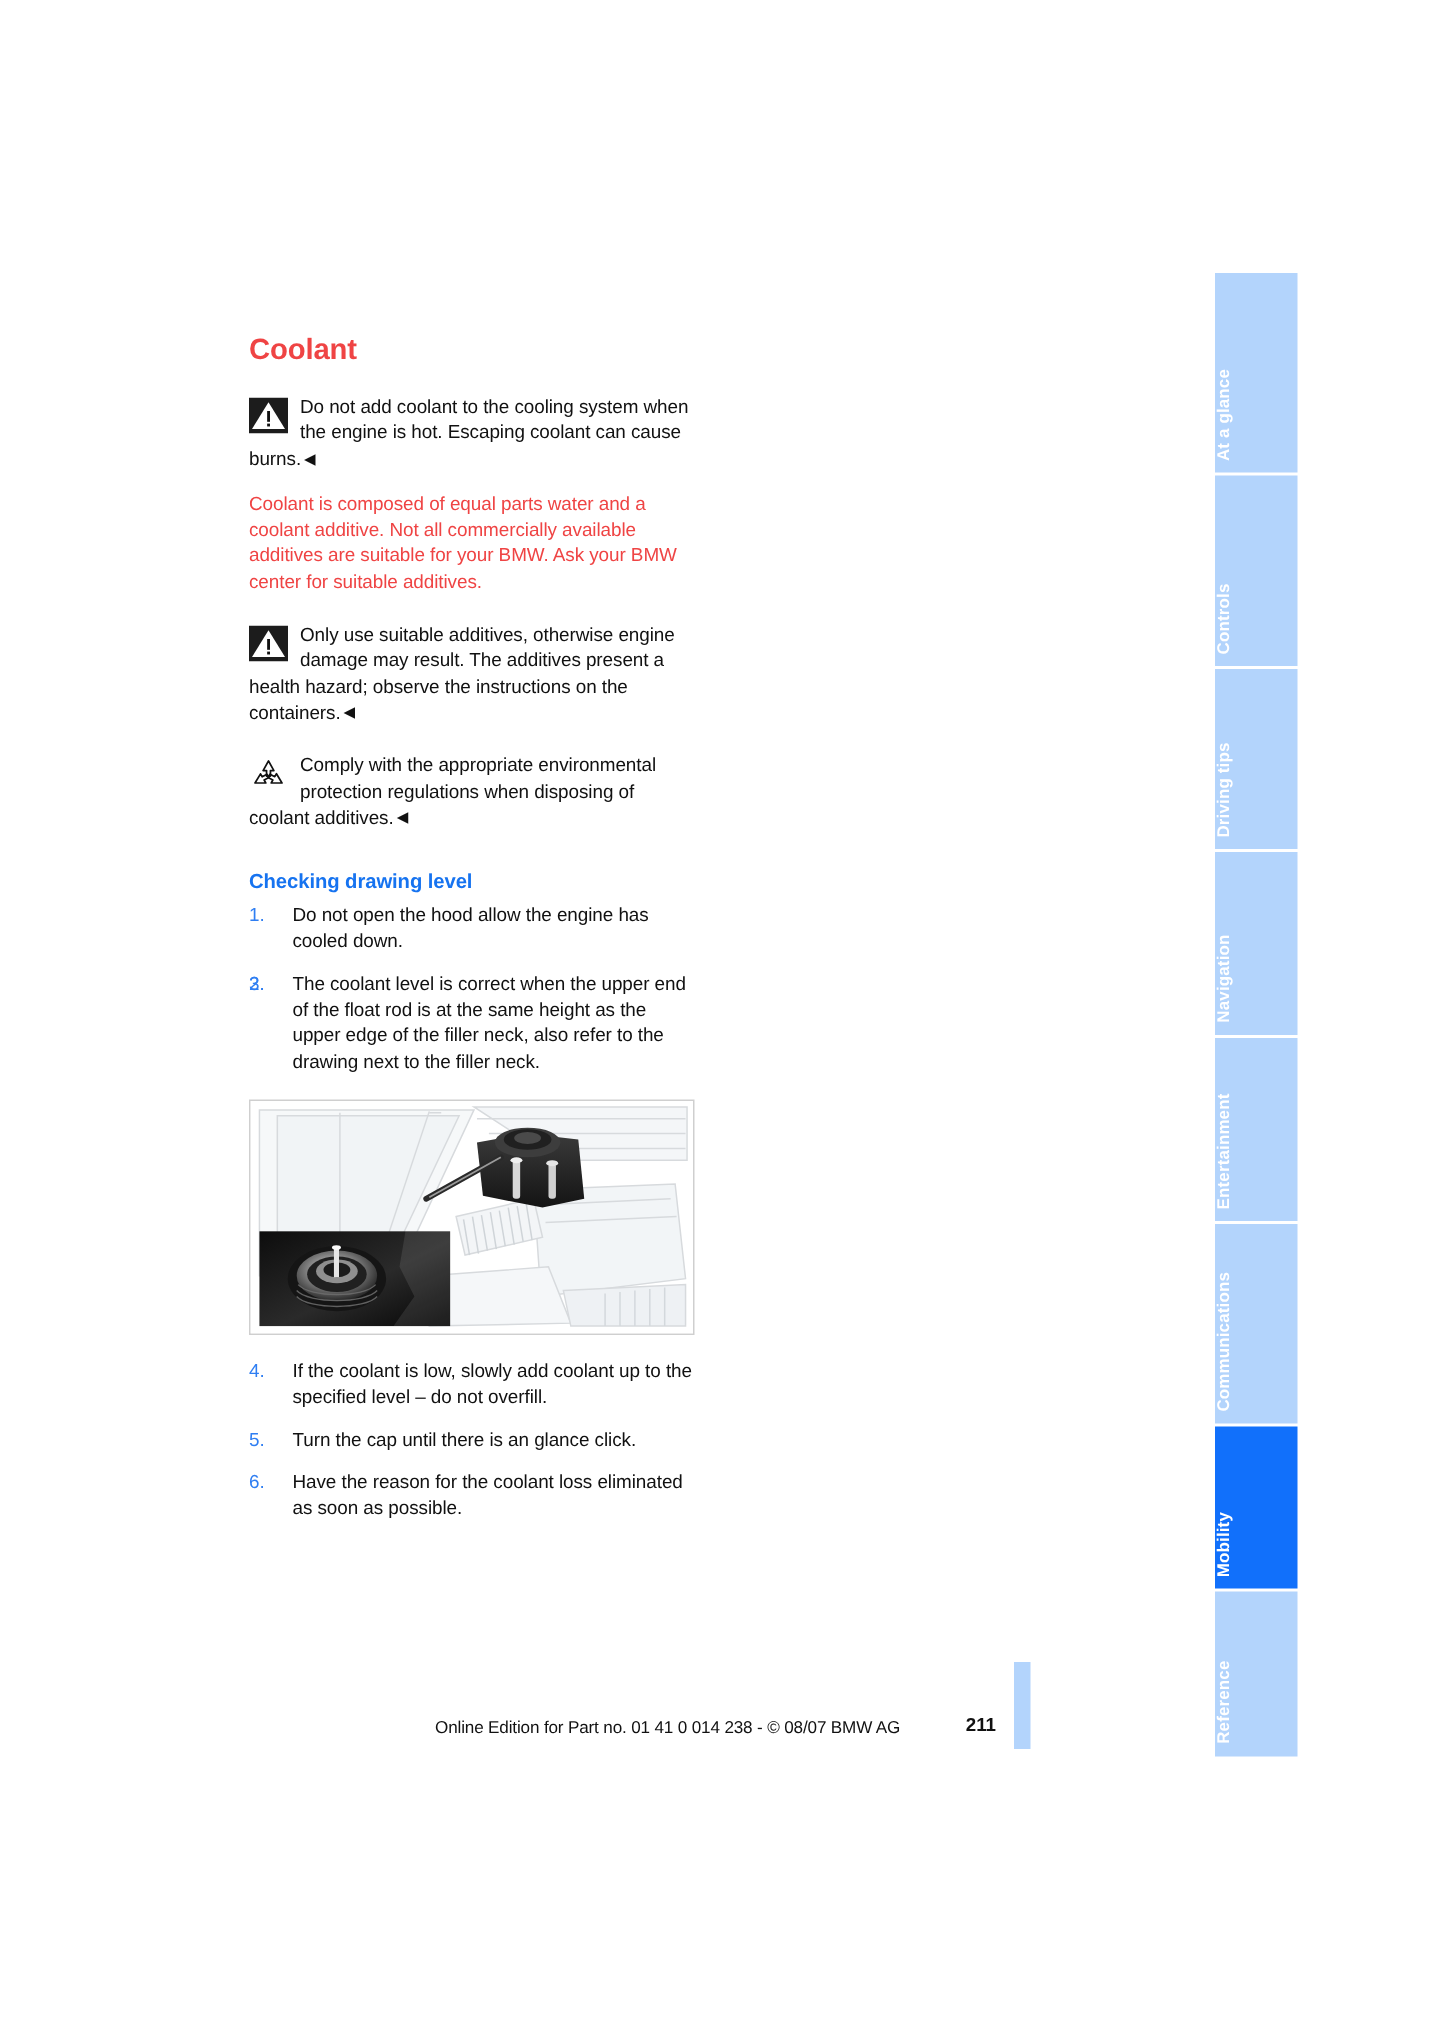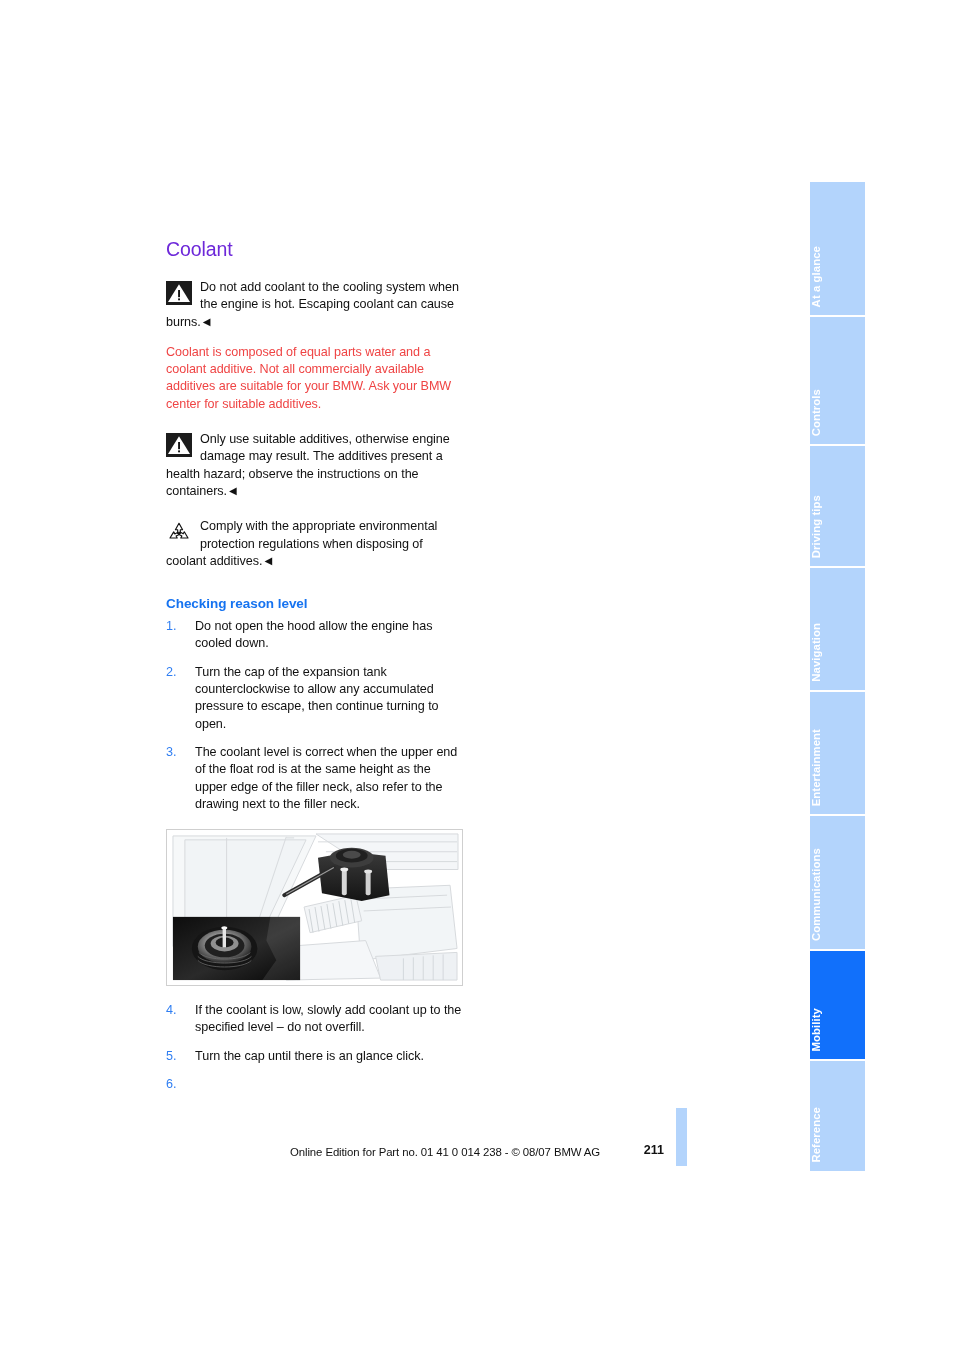--- a/index.html
+++ b/index.html
@@ -26,23 +26,23 @@
   
   #content {
     position: absolute;
     left: 166px;
     top: 222px;
     width: 300px;
   }
 
   h1.section-title {
     font-size: 19.5px;
-    font-weight: normal;
-    color: #6d28d9;
-    margin: 16px 0 16px 0;
+    font-weight: bold;
+    color: #ef4444;
+    margin: 0 0 16px 0;
     letter-spacing: -0.1px;
   }
 
   h2.sub-title {
     font-size: 13.5px;
     font-weight: bold;
     color: #1673f0;
     margin: 26px 0 7px 0;
     letter-spacing: -0.05px;
   }
@@ -245,30 +245,29 @@
 
             <path d="M4.0 18.0 L11.2 18.0 L10.1 16.0 L13.3 14.4 L12.0 12.2 L8.8 13.9 L7.7 11.9 Z"></path>
 
             <path d="M22.0 18.0 L18.3 11.8 L17.2 13.8 L14.0 12.1 L12.7 14.3 L15.9 16.0 L14.8 18.0 Z"></path>
           </g>
         </svg>
       </span>
       <span class="notice-body"><span>Comply with the appropriate environmental protection regulations when disposing of coolant additives.</span><span class="endmark">◀</span></span>
     </div>
 
-    <h2 class="sub-title">Checking reason level</h2>
+    <h2 class="sub-title">Checking drawing level</h2>
 
     <ol class="steps">
       <li>
         <span class="num">1.</span>
         <span>Do not open the hood allow the engine has cooled down.</span>
       </li>
       <li>
         <span class="num">2.</span>
-        <span>Turn the cap of the expansion tank counterclockwise to allow any accumulated pressure to escape, then continue turning to open.</span>
       </li>
       <li>
         <span class="num">3.</span>
         <span>The coolant level is correct when the upper end of the float rod is at the same height as the upper edge of the filler neck, also refer to the drawing next to the filler neck.</span>
       </li>
     </ol>
 
     <figure class="illustration">
       <svg viewBox="0 0 297 157" xmlns="http://www.w3.org/2000/svg" preserveAspectRatio="none">
         <defs>
@@ -375,20 +374,21 @@
       <li>
         <span class="num">4.</span>
         <span>If the coolant is low, slowly add coolant up to the specified level – do not overfill.</span>
       </li>
       <li>
         <span class="num">5.</span>
         <span>Turn the cap until there is an glance click.</span>
       </li>
       <li>
         <span class="num">6.</span>
+        <span>Have the reason for the coolant loss eliminated as soon as possible.</span>
       </li>
     </ol>
 
   </div>
 
   <div id="footer">
     <div id="page-number">211</div>
     <div id="footer-line">Online Edition for Part no. 01 41 0 014 238 - © 08/07 BMW AG</div>
   </div>
   <div id="footer-bar"></div>

